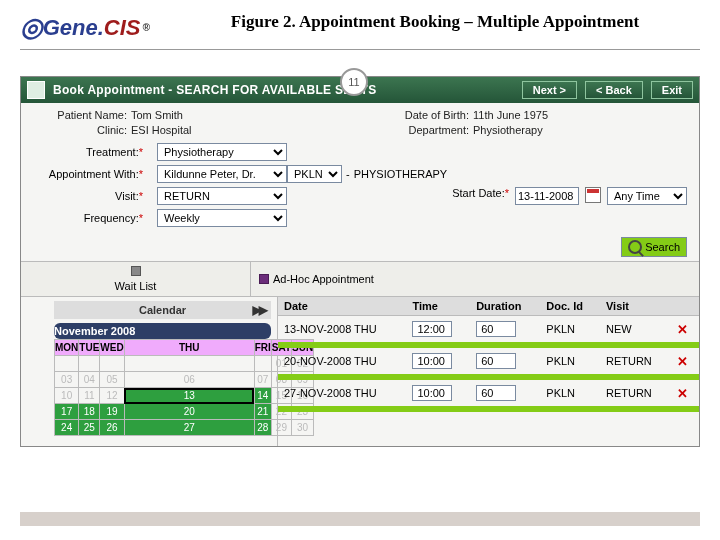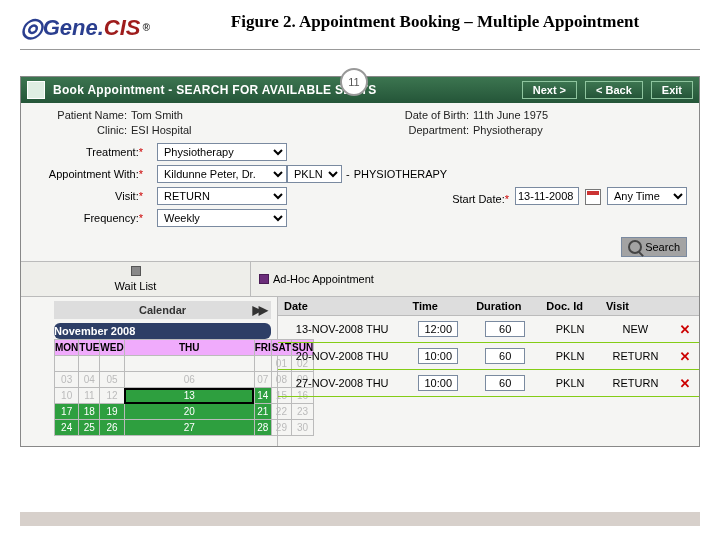--- a/index.html
+++ b/index.html
@@ -27,25 +27,25 @@
   .meta .val { display: inline-block; }
   .formsec { padding: 2px 12px 6px 12px; }
   .frow { display: flex; align-items: center; margin-bottom: 4px; }
   .frow .lbl { width: 110px; text-align: right; margin-right: 14px; }
   .req { color: #c00; }
   .sel, .txt { border: 1px solid #7a8aa0; background: #fff; font-size: 11px; padding: 1px 2px; height: 18px; }
   .sel { min-width: 130px; }
   .sel.sm { min-width: 55px; width: 55px; }
   .txt.sm { width: 64px; }
   .dash { margin: 0 4px; }
-  .startgrp { margin-left: auto; display: flex; align-items: flex-end; gap: 6px; }
+  .startgrp { margin-left: auto; display: flex; align-items: flex-start; gap: 6px; }
   .calicon { width: 16px; height: 16px; border: 1px solid #777; background: #fff; display: inline-block; position: relative; }
   .calicon:before { content:""; position:absolute; top:1px; left:1px; right:1px; height:4px; background:#c33; }
   .searchrow { display: flex; justify-content: flex-end; padding: 0 12px 4px 12px; }
-  .searchbtn { border: 1px solid #7a8aa0; background: #a3a3a3; padding: 2px 6px; display: flex; align-items: center; gap: 3px; cursor: pointer; }
+  .searchbtn { border: 1px solid #7a8aa0; background: #84cc16; padding: 2px 6px; display: flex; align-items: center; gap: 3px; cursor: pointer; }
   .mag { width: 14px; height: 14px; border: 2px solid #444; border-radius: 50%; position: relative; display: inline-block; }
   .mag:after { content:""; position:absolute; width:6px; height:2px; background:#444; bottom:-3px; right:-4px; transform: rotate(45deg); }
   .midbar { display: flex; border-top: 1px solid #bbb; border-bottom: 1px solid #bbb; background: #eeeeea; }
   .midcell { padding: 4px 8px; display: flex; align-items: center; gap: 4px; }
   .midcell.wl { width: 230px; border-right: 1px solid #bbb; flex-direction: column; }
   .sq { width: 10px; height: 10px; display: inline-block; }
   .sq.gray { background: #888; border: 1px solid #555; }
   .sq.purple { background: #6b2d7a; border: 1px solid #4a1c55; }
   .lower { display: flex; margin-left: 27px; }
   .leftcol { width: 230px; border-right: 1px solid #bbb; padding: 4px 6px 10px 6px; }
@@ -54,21 +54,21 @@
   .month { background: #2d3e66; color: #fff; text-align: left; padding: 2px 0; font-weight: bold; font-size: 11px; border-radius: 6px; }
   .cal { border-collapse: collapse; width: 100%; }
   .cal th, .cal td { border: 1px solid #bbb; width: 14.28%; text-align: center; font-size: 10px; padding: 1px 0; height: 16px; }
   .cal th { background: #f0abfc; font-weight: bold; }
   .cal td.dim { color: #bbb; }
   .cal td.busy { background: #2e9f3f; color: #fff; }
   .cal td.sel { background: #2e9f3f; color: #fff; outline: 2px solid #000; outline-offset: -2px; }
   .rightcol { flex: 1; }
   .grid { width: 100%; border-collapse: collapse; }
   .grid th { background: #ddd; text-align: left; padding: 3px 6px; border-bottom: 1px solid #bbb; font-size: 11px; font-weight: bold; }
-  .grid td { padding: 5px 6px; border-bottom: 1px solid #84cc16; vertical-align: middle; text-align: center; }
+  .grid td { padding: 5px 6px; border-bottom: 6px solid #84cc16; vertical-align: middle; }
   .grid .cellbox { border: 1px solid #7a8aa0; background: #fff; padding: 1px 4px; display: inline-block; min-width: 40px; }
   .delx { color: #c00; font-weight: bold; cursor: pointer; font-size: 13px; }
   .footer-band { position: absolute; left: 20px; right: 20px; bottom: 14px; height: 14px; background: #d7d0cb; }
 </style>
 </head>
 <body>
 
 <div class="slide">
   <div class="top">
     <div class="logo">

